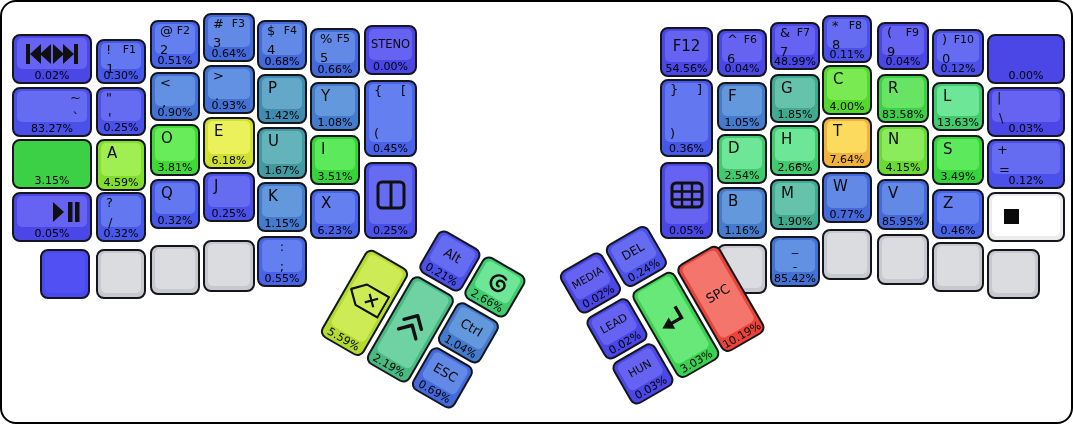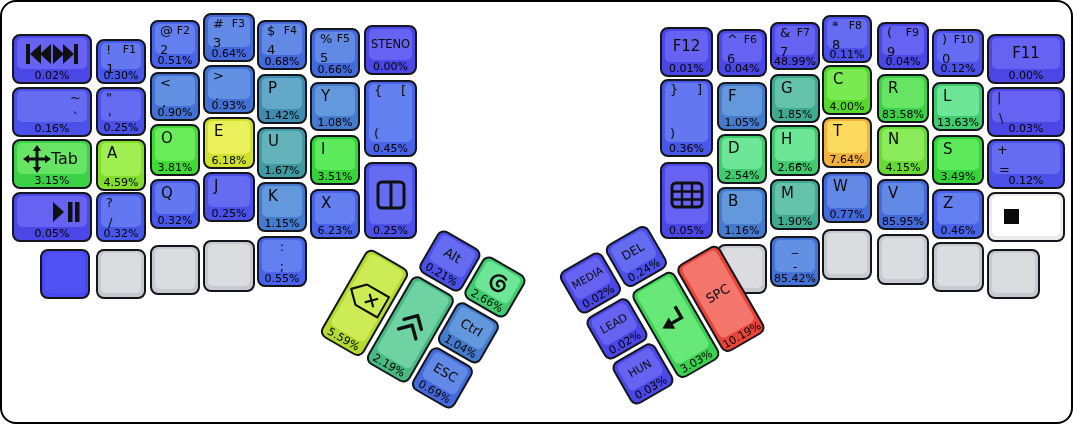--- a/index.html
+++ b/index.html
@@ -53,35 +53,23 @@
             </svg>
           </span>
         </div>
         <div class="pct">0.02%</div>
       </div>
       <div class="key" style="left: 10px; top: 85px; width: 80px; height: 50px; background: rgb(74, 80, 232);">
         <div class="cap" style="background: rgb(102, 108, 242);">
           <span class="lab shift r1">~</span>
           <span class="lab main2 r2">`</span>
         </div>
-        <div class="pct">0.16%</div>
+        <div class="pct">83.27%</div>
       </div>
       <div class="key" style="left: 10px; top: 137px; width: 80px; height: 50px; background: rgb(60, 208, 71);">
-        <div class="cap" style="background: rgb(104, 228, 101);">
-          <span class="icw tabic">
-            <svg width="28" height="28" viewBox="0 0 30 30">
-              <path d="M15,4 L15,26 M4,15 L26,15" stroke="#101010" stroke-width="3.2" fill="none"></path>
-              <polygon fill="#101010" points="15,0 10.5,6.5 19.5,6.5"></polygon>
-              <polygon fill="#101010" points="15,30 10.5,23.5 19.5,23.5"></polygon>
-              <polygon fill="#101010" points="0,15 6.5,10.5 6.5,19.5"></polygon>
-              <polygon fill="#101010" points="30,15 23.5,10.5 23.5,19.5"></polygon>
-            </svg>
-          </span>
-          <span class="lab tabtext">Tab</span>
-        </div>
         <div class="pct">3.15%</div>
       </div>
       <div class="key" style="left: 10px; top: 190px; width: 80px; height: 50px; background: rgb(74, 71, 230);">
         <div class="cap" style="background: rgb(102, 99, 242);">
           <span class="icw icon-right">
             <svg width="27" height="20" viewBox="0 0 27 20" fill="#101010">
               <polygon points="0,0 11,10 0,20"></polygon>
               <rect x="15" y="0" width="4.5" height="20"></rect>
               <rect x="22" y="0" width="4.5" height="20"></rect>
             </svg>
@@ -267,21 +255,21 @@
           </span>
         </div>
         <div class="pct">0.25%</div>
       </div>
     </div>
   <div class="half">
       <div class="key" style="left: 658px; top: 25px; width: 53px; height: 50px; background: rgb(74, 71, 230);">
         <div class="cap" style="background: rgb(102, 99, 242);">
           <span class="lab ctr">F12</span>
         </div>
-        <div class="pct">0.01%</div>
+        <div class="pct">54.56%</div>
       </div>
       <div class="key" style="left: 658px; top: 77px; width: 53px; height: 78px; background: rgb(71, 88, 232);">
         <div class="cap" style="background: rgb(99, 119, 240);">
           <span class="lab tl">}</span>
           <span class="lab tr">]</span>
           <span class="lab bl">)</span>
         </div>
         <div class="pct">0.36%</div>
       </div>
       <div class="key" style="left: 658px; top: 160px; width: 53px; height: 77px; background: rgb(74, 71, 230);">
@@ -439,23 +427,20 @@
       <div class="key" style="left: 930px; top: 187px; width: 52px; height: 50px; background: rgb(72, 98, 232);">
         <div class="cap" style="background: rgb(100, 128, 240);">
           <span class="lab main">Z</span>
         </div>
         <div class="pct">0.46%</div>
       </div>
       <div class="key" style="left: 930px; top: 240px; width: 52px; height: 50px; background: rgb(199, 201, 206);">
         <div class="cap nopct" style="background: rgb(218, 220, 224);"></div>
       </div>
       <div class="key" style="left: 985px; top: 32px; width: 78px; height: 50px; background: rgb(74, 71, 230);">
-        <div class="cap" style="background: rgb(102, 99, 242);">
-          <span class="lab ctr">F11</span>
-        </div>
         <div class="pct">0.00%</div>
       </div>
       <div class="key" style="left: 985px; top: 85px; width: 78px; height: 50px; background: rgb(74, 71, 230);">
         <div class="cap" style="background: rgb(102, 99, 242);">
           <span class="lab shift">|</span>
           <span class="lab main2">\</span>
         </div>
         <div class="pct">0.03%</div>
       </div>
       <div class="key" style="left: 985px; top: 137px; width: 78px; height: 50px; background: rgb(74, 80, 232);">

